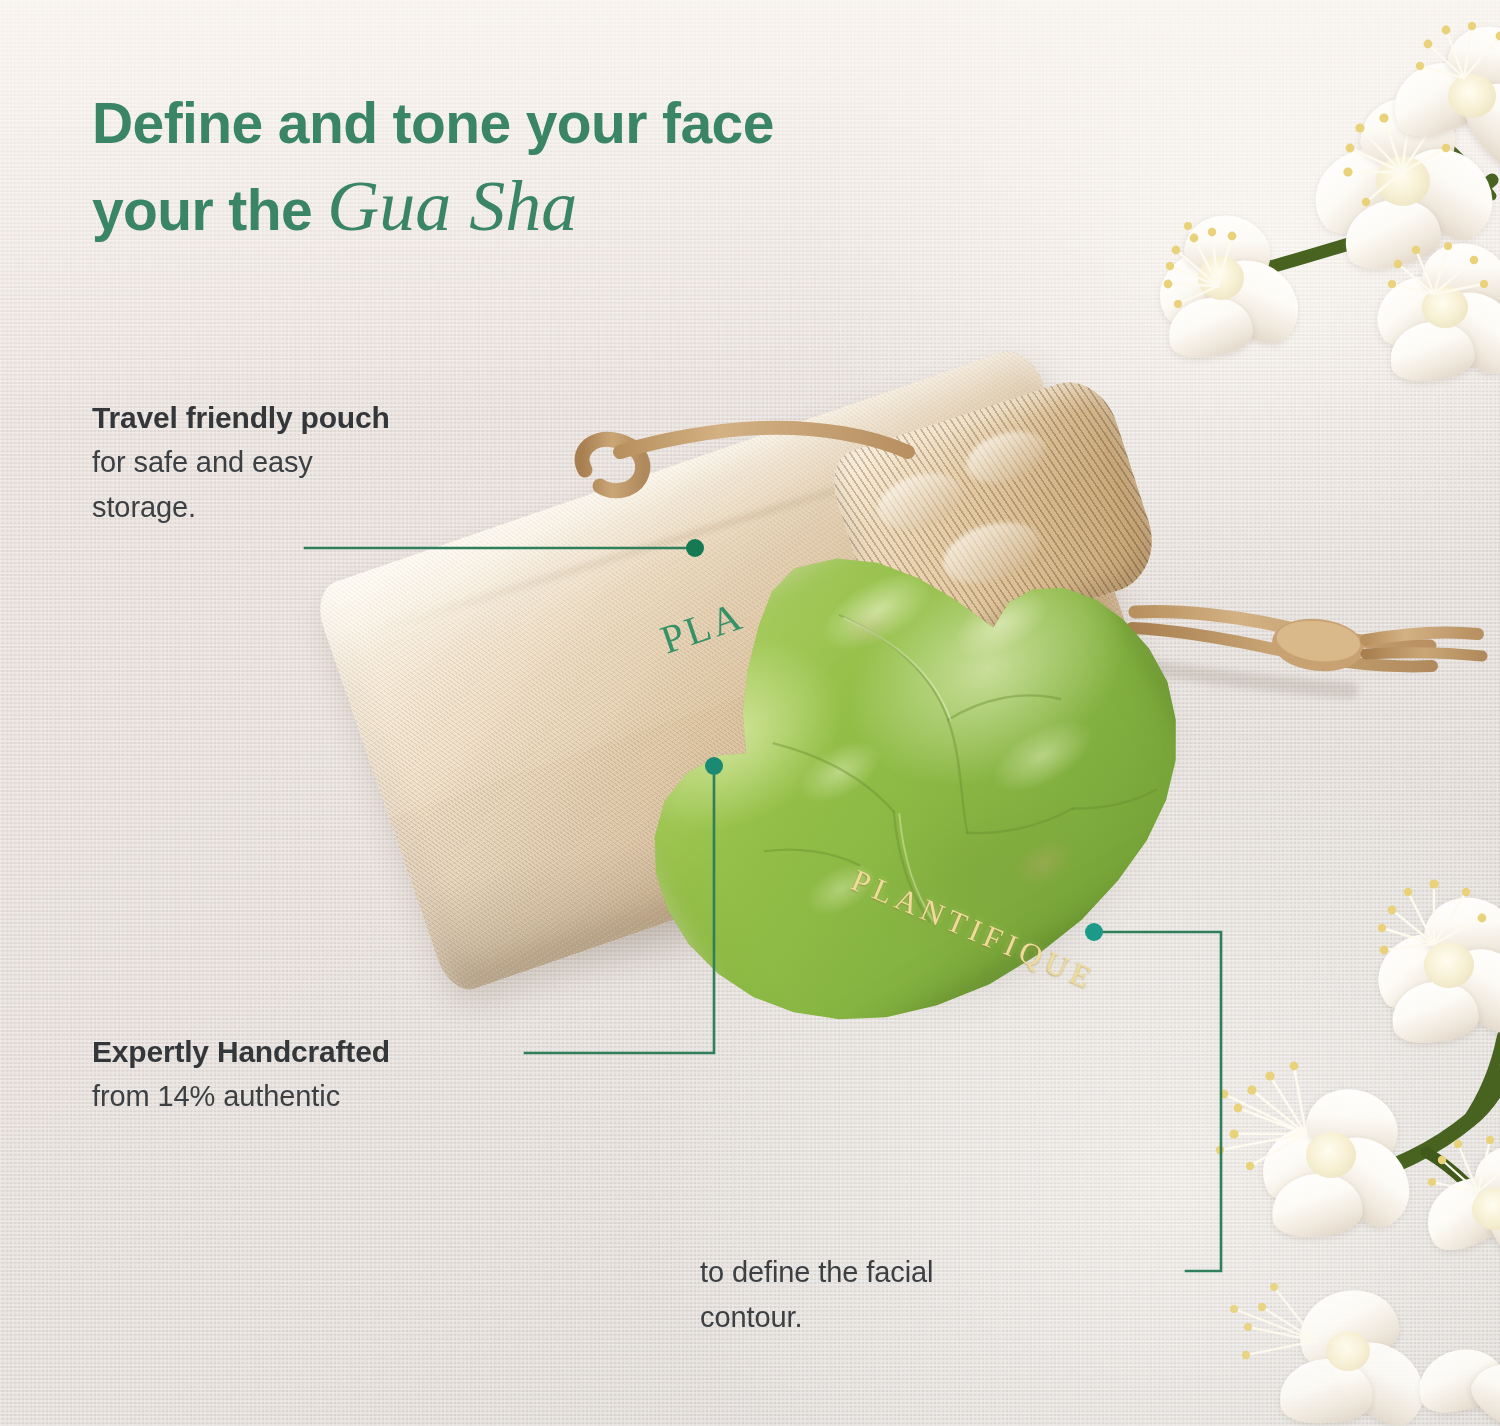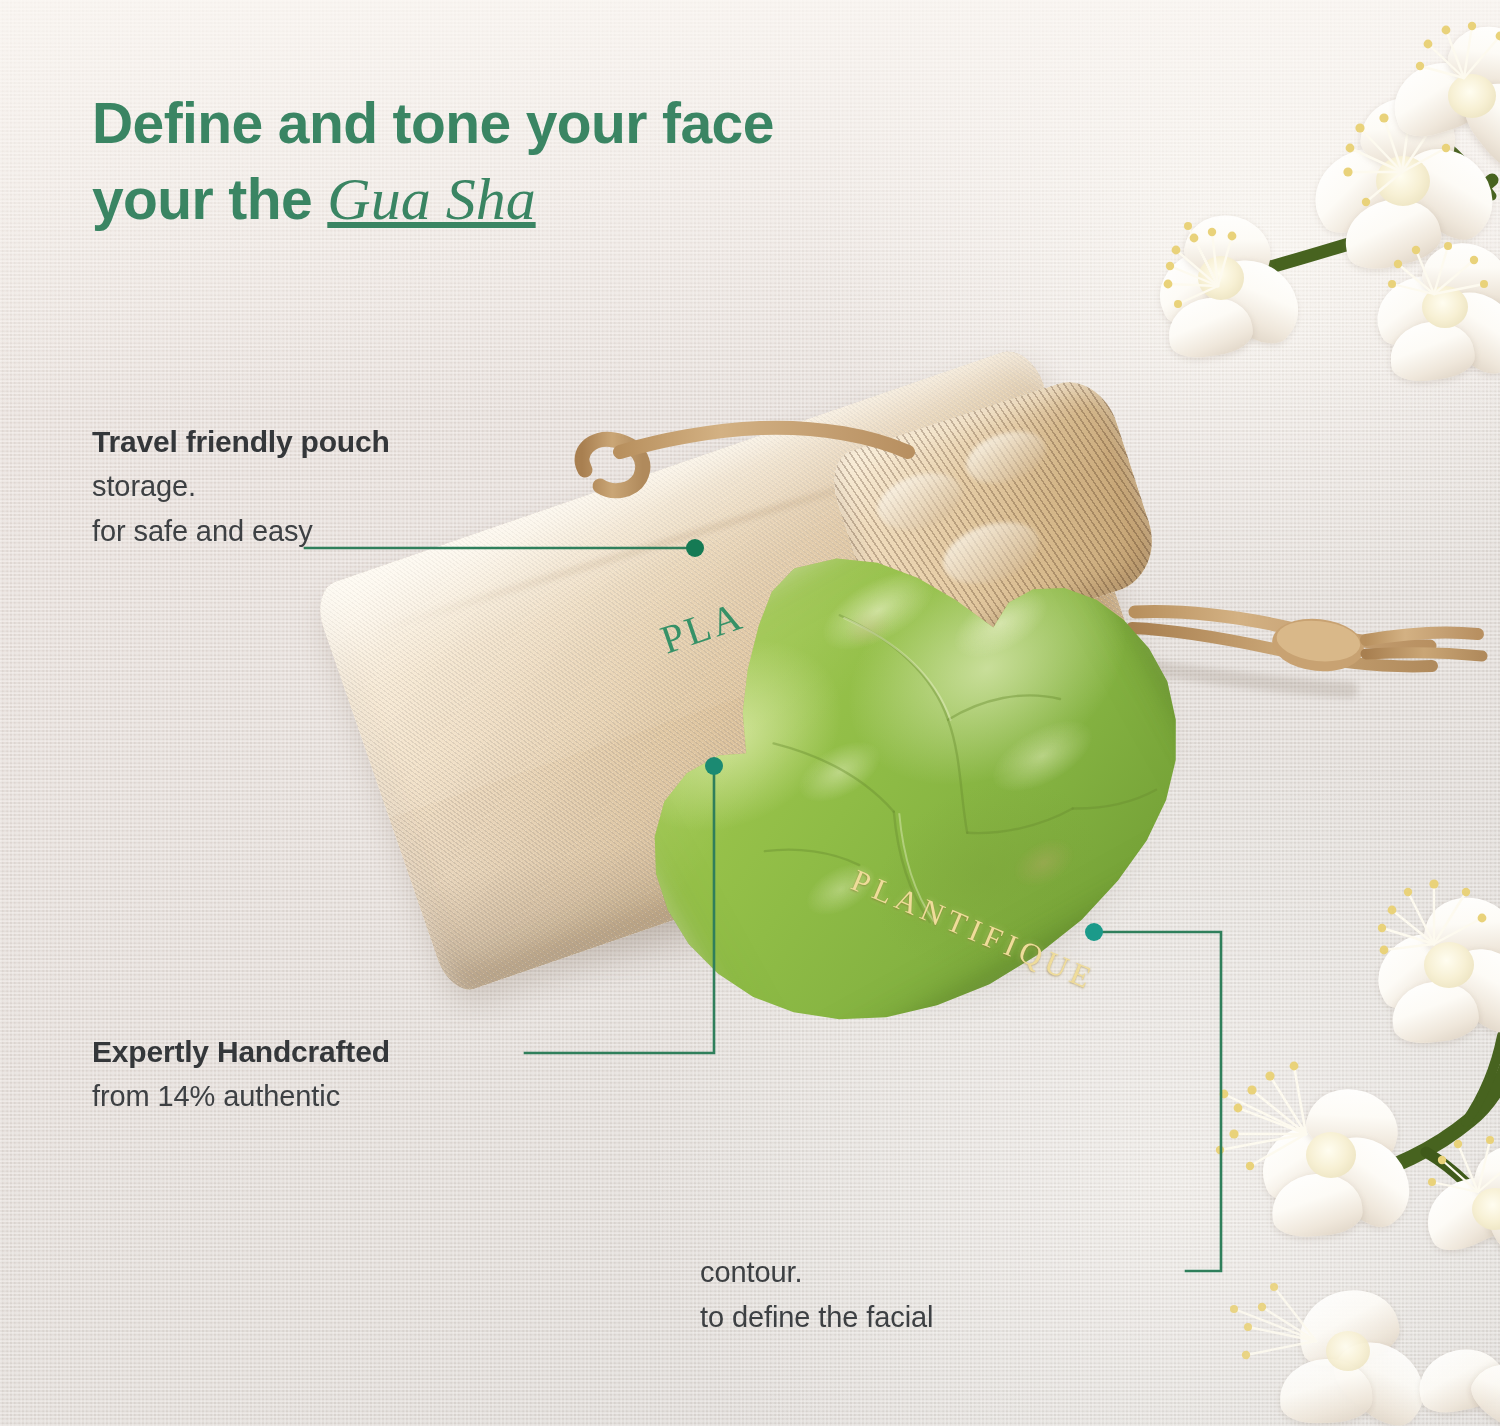--- a/index.html
+++ b/index.html
@@ -50,40 +50,39 @@
     color:#3a8563;
     font-size:57px;
     font-weight:700;
     line-height:1.30;
     letter-spacing:-.6px;
   }
   .headline .ital {
     font-family:"Liberation Serif", serif;
     font-style:italic;
     font-weight:400;
-    font-size:60px;
+    font-size:72px;
     letter-spacing:0px;
-    text-decoration:underline;
   }
 
   
   .callout { position:absolute; }
   .callout .c-bold {
     display:block;
     font-size:30px; font-weight:700;
     color:#34373a; line-height:1.46;
     letter-spacing:-.2px;
   }
   .callout .c-body {
     display:block;
     font-size:29px; font-weight:400;
     color:#3d4043; line-height:1.55;
     letter-spacing:-.1px;
   }
-  #callout-pouch   { left:92px;  top:420px;  width:470px; }
+  #callout-pouch   { left:92px;  top:396px;  width:470px; }
   #callout-crafted { left:92px;  top:1030px; width:470px; }
   #callout-surface { left:700px; top:1250px; width:490px; }
 
   
   .leaders { position:absolute; inset:0; pointer-events:none; }
 
   
   .scene { position:absolute; left:0; top:0; width:1500px; height:1426px; }
 
   
@@ -616,27 +615,27 @@
     </g>
   </svg>
 
   <h1 class="headline">
     <span>Define and tone your face</span><br>
     <span>your the </span><span class="ital">Gua Sha</span>
   </h1>
 
   <div class="callout" id="callout-pouch">
     <span class="c-bold">Travel friendly pouch</span>
+    <span class="c-body">for safe and easy</span>
     <span class="c-body">storage.</span>
-    <span class="c-body">for safe and easy</span>
   </div>
 
   <div class="callout" id="callout-crafted">
     <span class="c-bold">Expertly Handcrafted</span>
     <span class="c-body">from 14% authentic</span>
   </div>
 
   <div class="callout" id="callout-surface">
+    <span class="c-body">to define the facial</span>
     <span class="c-body">contour.</span>
-    <span class="c-body">to define the facial</span>
   </div>
 
 </div>
 
 </body></html>

